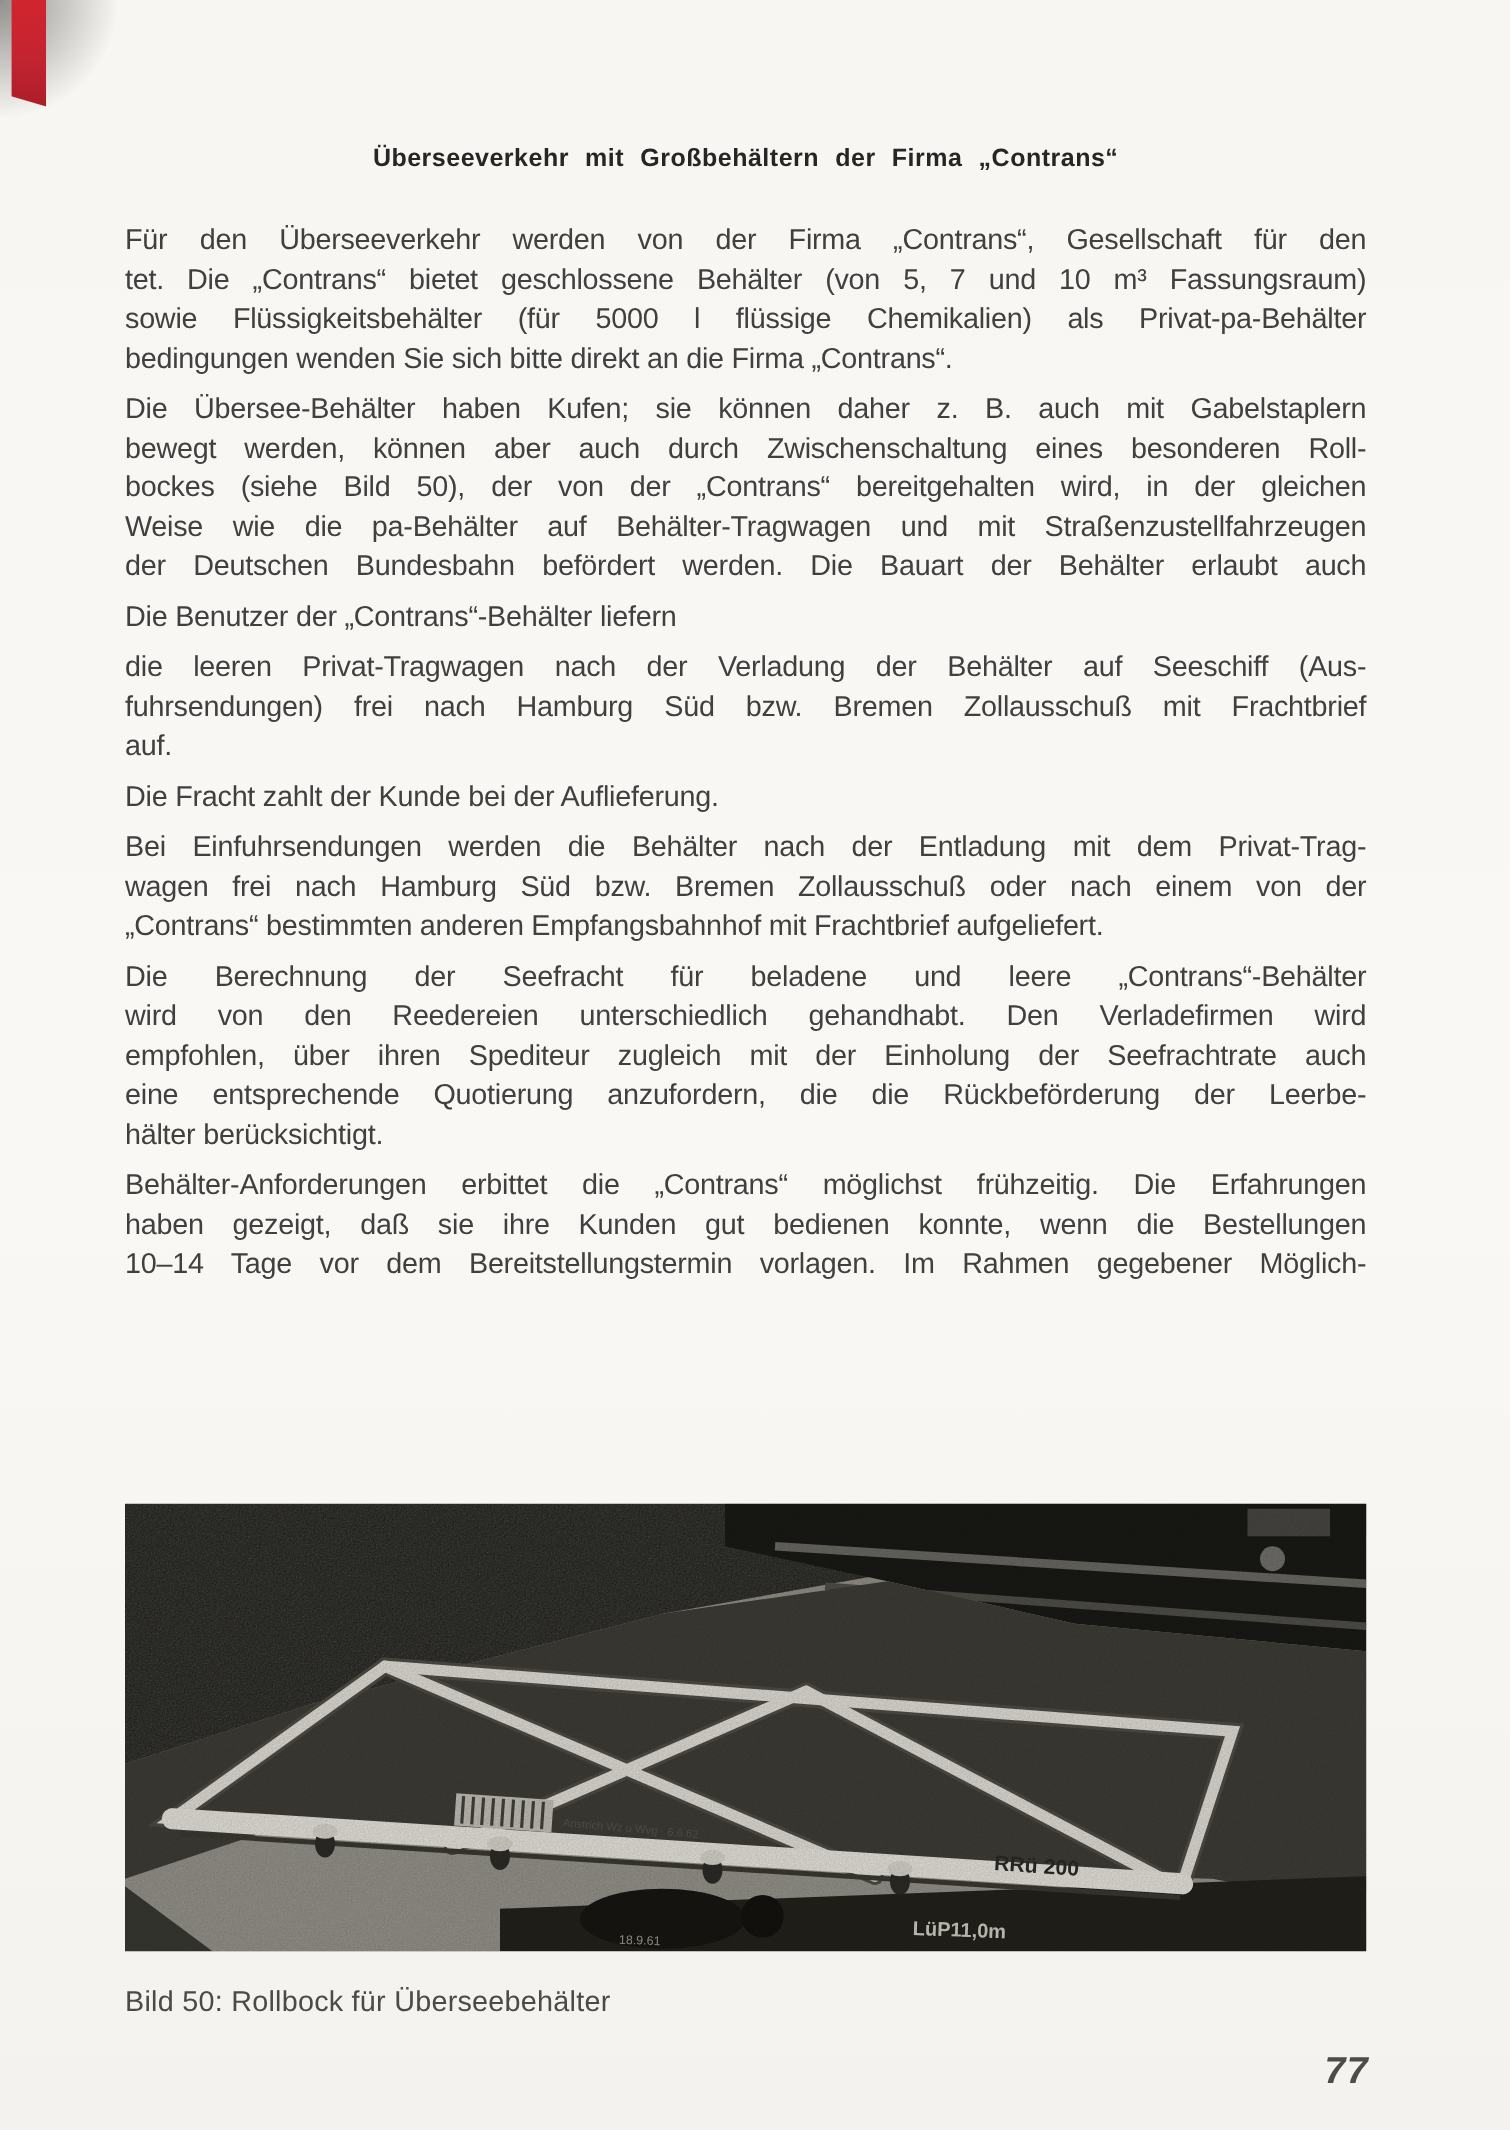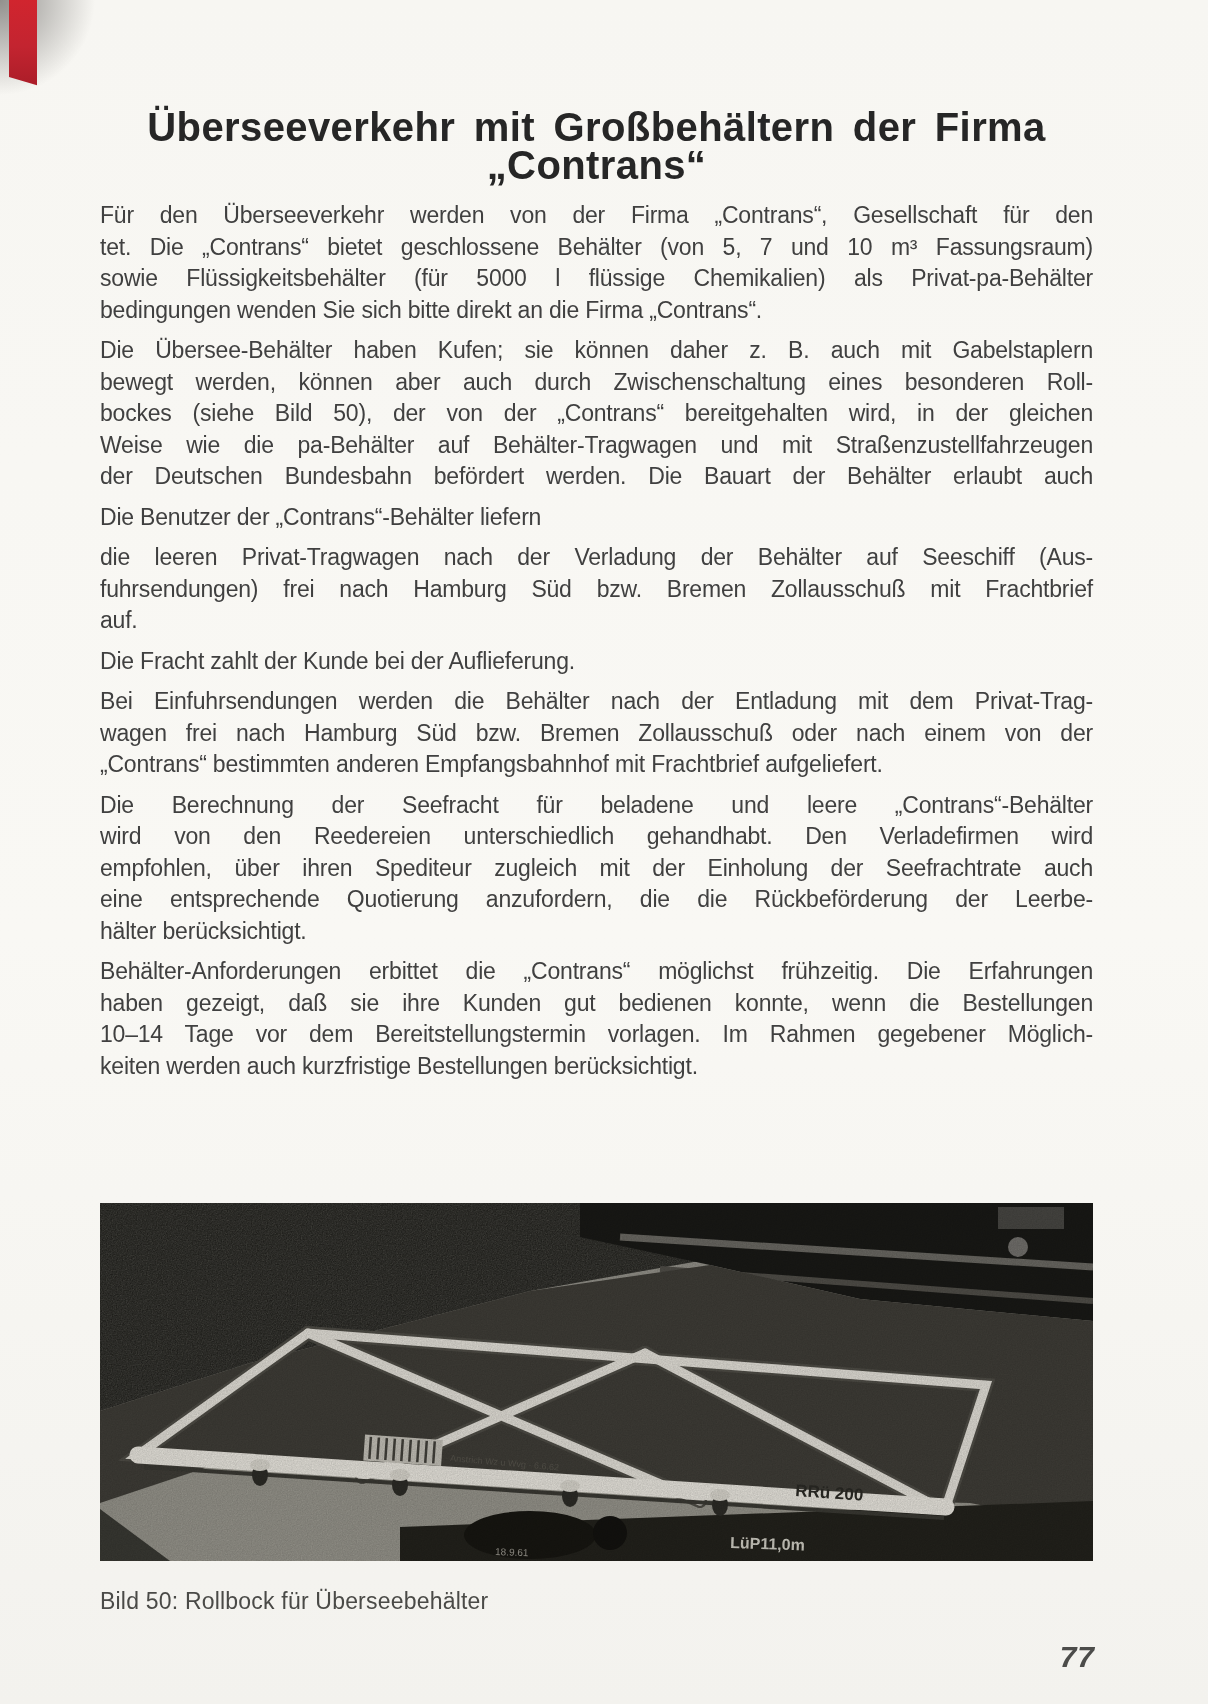--- a/index.html
+++ b/index.html
@@ -13,24 +13,24 @@
     color:#3d3d3d;
   }
   .red-tab{
     position:absolute;left:9px;top:-4px;width:28px;height:92px;
     background:linear-gradient(180deg,#d2252e 0%,#c32430 55%,#aa1d28 100%);
     clip-path:polygon(0 0,100% 0,100% 97%,0 88%);
     box-shadow:1px 2px 4px rgba(60,20,20,.35);
   }
   .col{margin-left:100px;width:993px;padding-top:108px;}
   h1.title{
-    margin:0;font-size:40px;line-height:38px;font-weight:bold;color:#262626;
+    margin:0;font-size:20px;line-height:38px;font-weight:bold;color:#262626;
     text-align:center;letter-spacing:.4px;word-spacing:7px;
   }
-  .body-text{margin-top:16px;font-size:23px;line-height:31.5px;letter-spacing:-.2px;color:#404040;}
+  .body-text{margin-top:30px;font-size:23px;line-height:31.5px;letter-spacing:-.2px;color:#404040;}
   .para{margin:0 0 9px 0;}
   .ln{display:block;}
   .ln.j{text-align:justify;text-align-last:justify;}
   .photo{
     position:absolute;left:100px;top:1203px;width:993px;height:358px;
     background:#8f8d86;box-shadow:inset 0 0 46px rgba(10,10,10,.28);
   }
   .photo svg{display:block;}
   .caption{
     position:absolute;left:100px;top:1588px;width:993px;
@@ -85,21 +85,20 @@
         <span class="ln j">Die Berechnung der Seefracht für beladene und leere „Contrans“-Behälter</span>
         <span class="ln j">wird von den Reedereien unterschiedlich gehandhabt. Den Verladefirmen wird</span>
         <span class="ln j">empfohlen, über ihren Spediteur zugleich mit der Einholung der Seefrachtrate auch</span>
         <span class="ln j">eine entsprechende Quotierung anzufordern, die die Rückbeförderung der Leerbe-</span>
         <span class="ln">hälter berücksichtigt.</span>
       </p>
       <p class="para">
         <span class="ln j">Behälter-Anforderungen erbittet die „Contrans“ möglichst frühzeitig. Die Erfahrungen</span>
         <span class="ln j">haben gezeigt, daß sie ihre Kunden gut bedienen konnte, wenn die Bestellungen</span>
         <span class="ln j">10–14 Tage vor dem Bereitstellungstermin vorlagen. Im Rahmen gegebener Möglich-</span>
-        <span class="ln">keiten werden auch kurzfristige Bestellungen berücksichtigt.</span>
       </p>
     </div>
   </div>
 
   <div class="photo">
     <svg width="993" height="358" viewBox="0 0 993 358" xmlns="http://www.w3.org/2000/svg">
       <defs>
         <filter id="grain" x="-5%" y="-5%" width="110%" height="110%">
           <feTurbulence type="fractalNoise" baseFrequency="0.8" numOctaves="2" result="n"></feTurbulence>
           <feColorMatrix in="n" type="matrix" values="0 0 0 0 0  0 0 0 0 0  0 0 0 0 0  0.5 0.5 0.5 0 0"></feColorMatrix>

